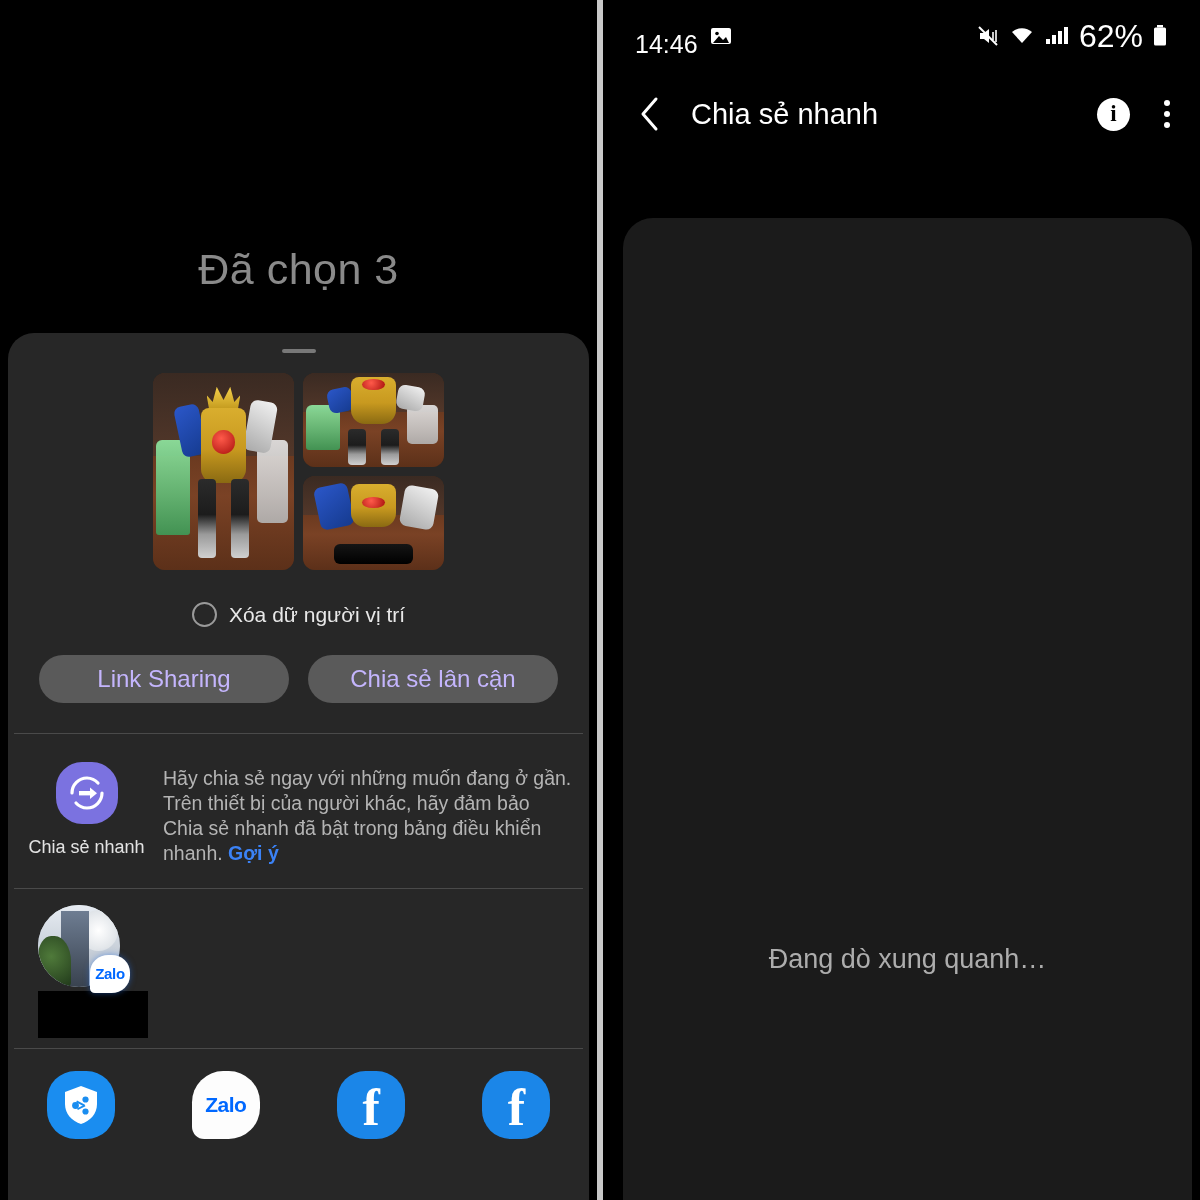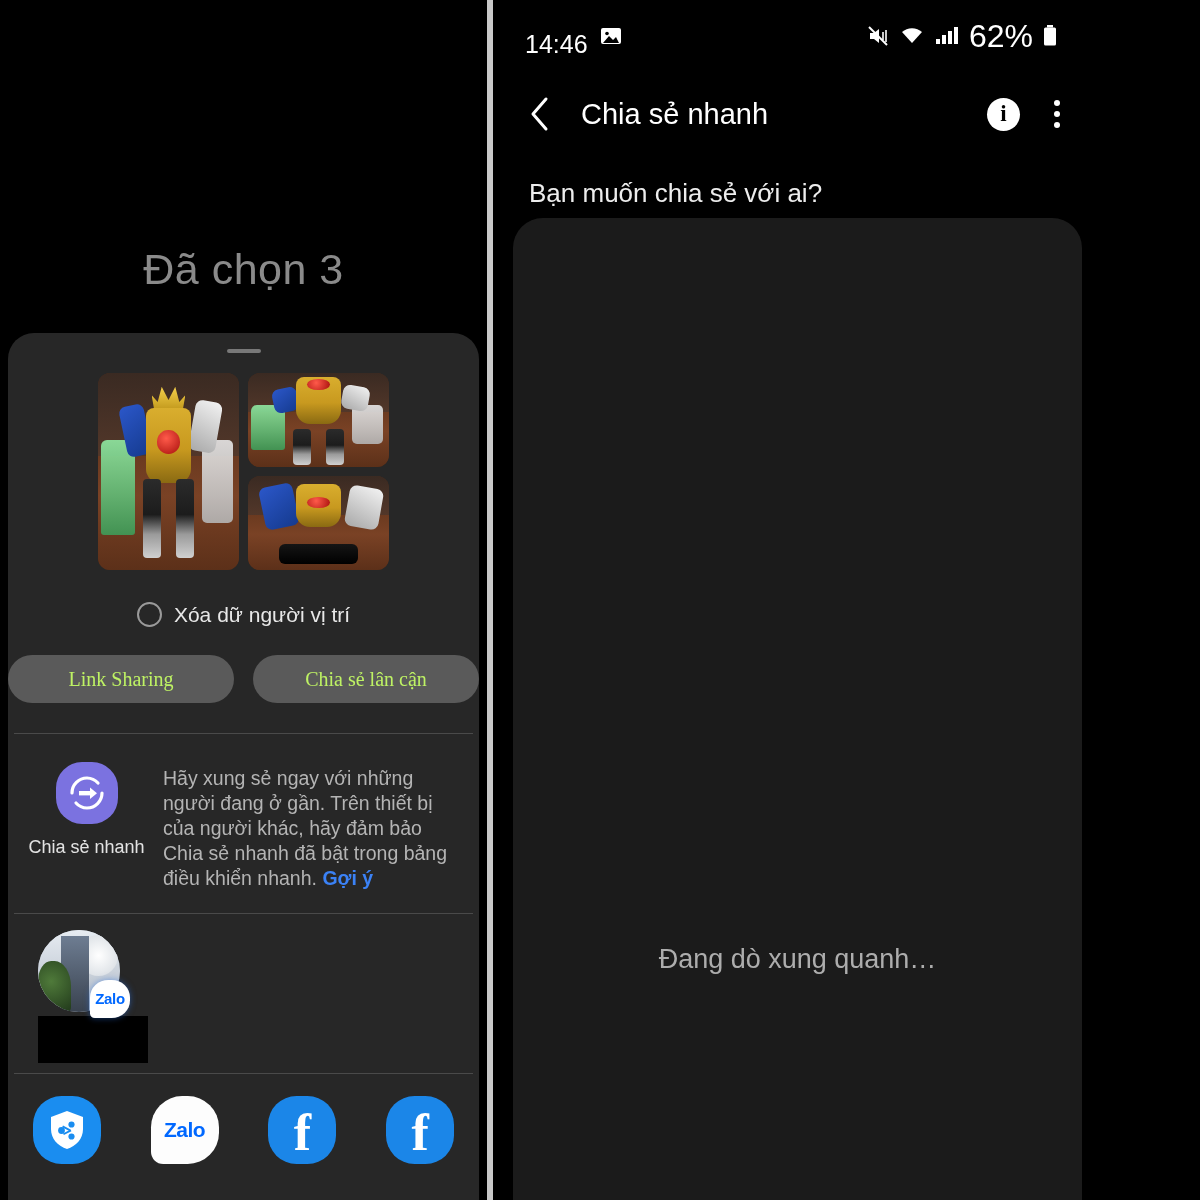--- a/index.html
+++ b/index.html
@@ -8,21 +8,21 @@
     width: 1200px; height: 1200px;
     background: #000;
     font-family: "Liberation Sans", sans-serif;
     overflow: hidden;
   }
   .screens { display: flex; width: 1200px; height: 1200px; }
 
   
   .left-screen {
     position: relative;
-    width: 487px; height: 1200px;
+    width: 597px; height: 1200px;
     background: #000;
     overflow: hidden;
   }
   .selected-title {
     position: absolute;
     top: 245px; left: 0; width: 100%;
     text-align: center;
     font-size: 43px;
     font-weight: 400;
     color: #8a8a8a;
@@ -132,25 +132,25 @@
   }
   .delete-loc-label { font-size: 21px; color: #e8e8e8; }
 
   .actions-row {
     display: flex; justify-content: center; gap: 19px; margin-top: 28px;
   }
   .pill-btn {
     width: 250px; height: 48px;
     border-radius: 24px;
     background: #5a5a5a;
-    color: #bef264;
-    font-size: 20px;
+    color: #c4b5fd;
+    font-size: 24px;
     border: none;
     display: flex; align-items: center; justify-content: center;
-    font-family: Liberation Serif, serif;
+    font-family: Liberation Sans, sans-serif;
     cursor: pointer;
   }
 
   .hr {
     height: 1px; background: #4a4a4a; margin: 0 6px;
   }
   .hr-top { margin-top: 30px; }
 
   .quickshare-block {
     display: flex; padding: 28px 16px 22px 16px; gap: 14px;
@@ -355,21 +355,21 @@
             <svg width="44" height="44" viewBox="0 0 44 44">
               <path d="M7 22 a15 15 0 0 1 15 -15 a15 15 0 0 1 11 5" fill="none" stroke="#fff" stroke-width="3.2" stroke-linecap="round"></path>
               <path d="M37 22 a15 15 0 0 1 -15 15 a15 15 0 0 1 -11 -5" fill="none" stroke="#fff" stroke-width="3.2" stroke-linecap="round"></path>
               <rect x="14" y="20" width="12" height="4.4" fill="#fff"></rect>
               <path d="M25 16.4 L32 22.2 L25 28 Z" fill="#fff"></path>
             </svg>
           </div>
           <div class="qs-label">Chia sẻ nhanh</div>
         </div>
         <div class="qs-desc">
-          <span>Hãy xung sẻ ngay với những người đang ở gần. Trên thiết bị của người khác, hãy đảm bảo Chia sẻ nhanh đã bật trong bảng điều khiển nhanh. </span><span class="link">Gợi ý</span>
+          <span>Hãy chia sẻ ngay với những muốn đang ở gần. Trên thiết bị của người khác, hãy đảm bảo Chia sẻ nhanh đã bật trong bảng điều khiển nhanh. </span><span class="link">Gợi ý</span>
         </div>
       </div>
 
       <div class="hr"></div>
 
       <div class="contacts-block">
         <div class="contact-item">
           <div class="avatar">
             <div class="av-sky"></div>
             <div class="av-cloud"></div>
@@ -467,20 +467,19 @@
           <span>i</span>
         </div>
         <div class="kebab">
           <i></i>
             <i></i>
             <i></i>
         </div>
       </div>
     </div>
 
-    <div class="share-question">Bạn muốn chia sẻ với ai?</div>
 
     <div class="search-card">
       <div class="searching-text">Đang dò xung quanh…</div>
     </div>
 
   </div>
 </div>
 
 </body></html>

